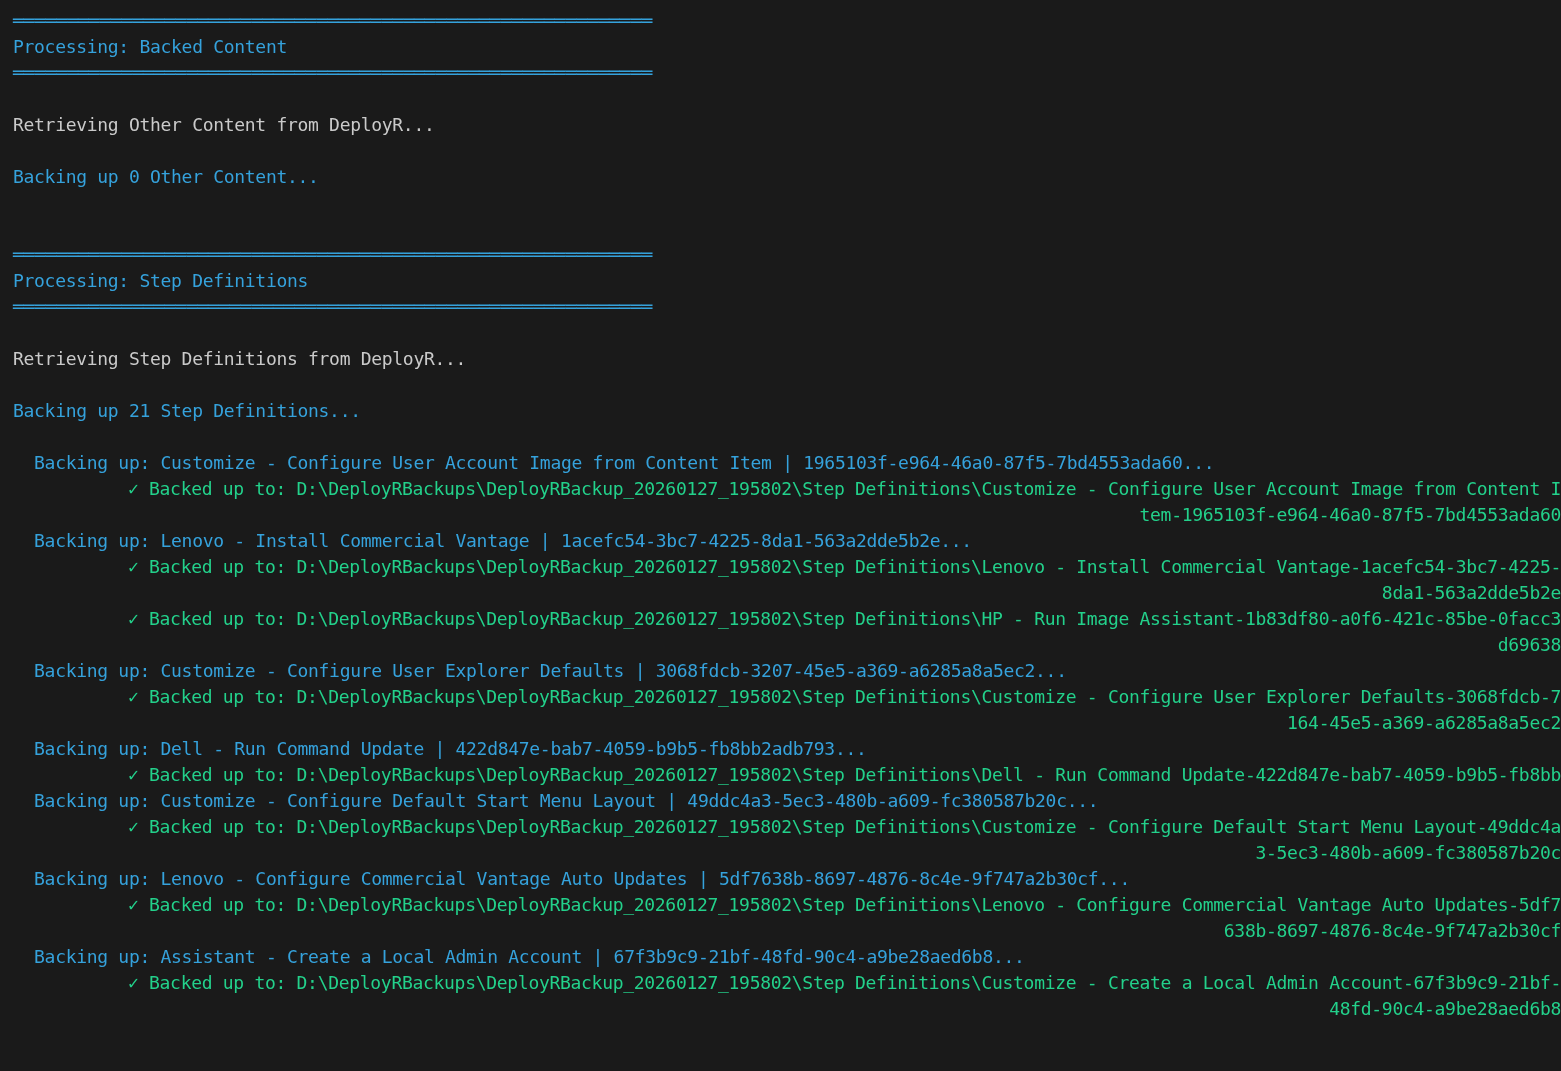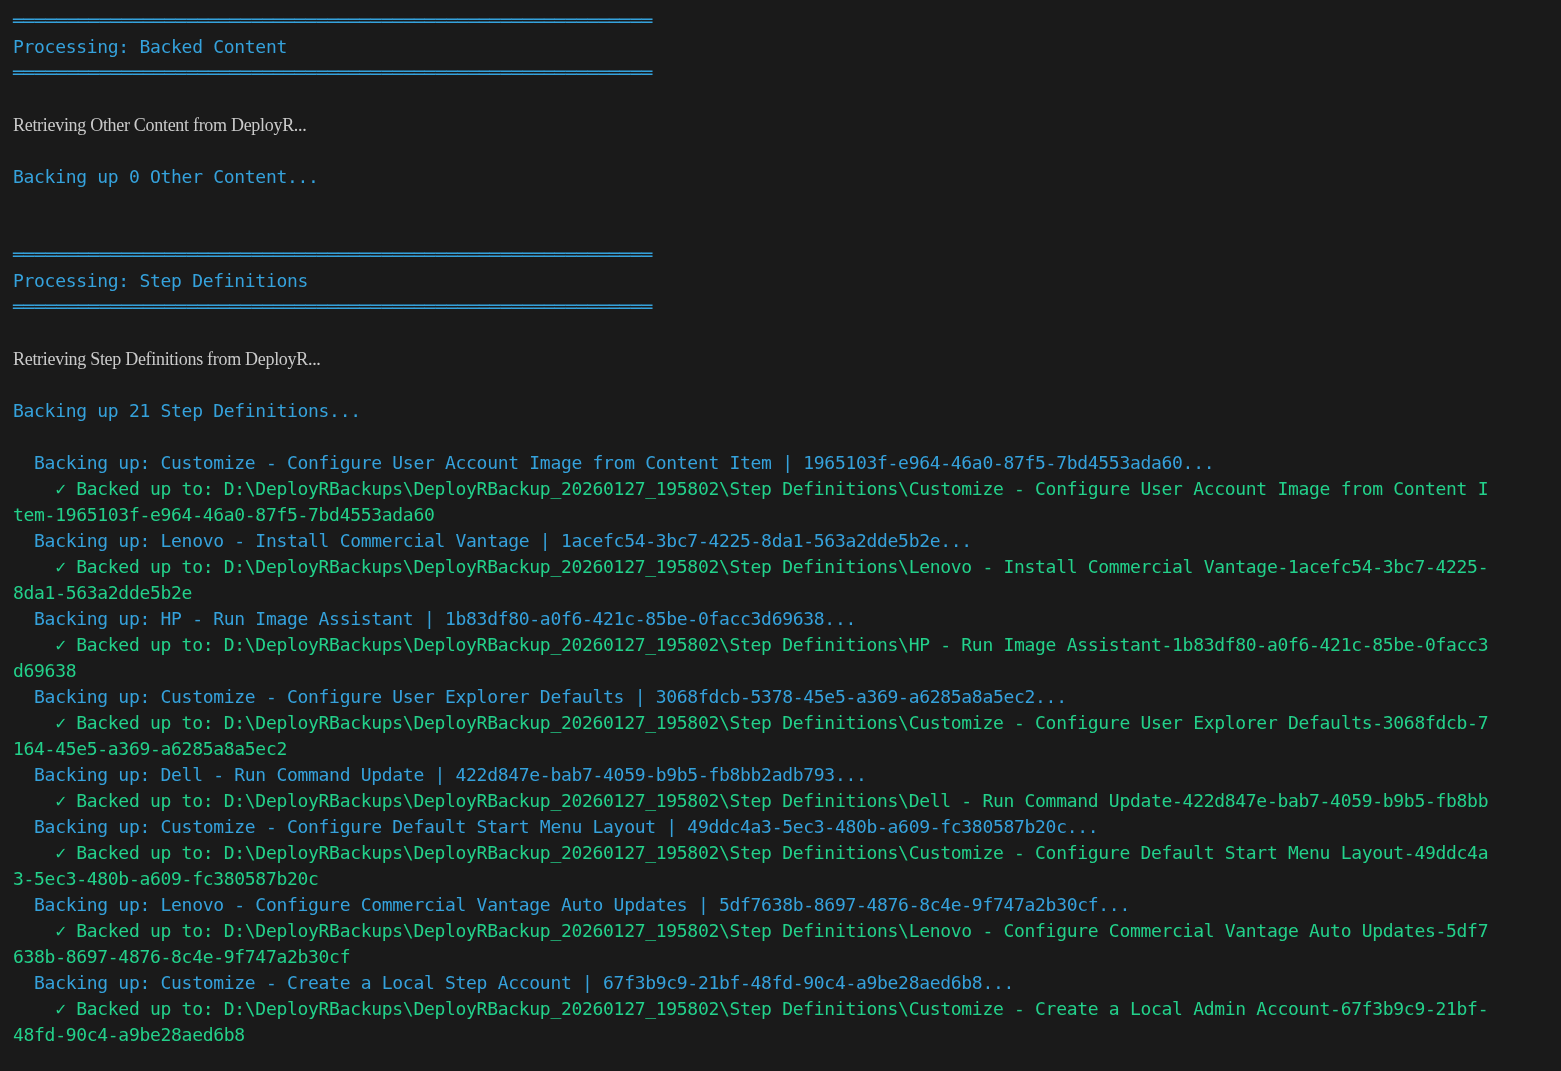--- a/index.html
+++ b/index.html
@@ -25,22 +25,22 @@
     font-size: 18px;
     line-height: 26px;
     cursor: text;
   }
   .line {
     height: 26px;
     white-space: pre;
     letter-spacing: -0.3px;
   }
   .line.cyan  { color: var(--cyan); }
-  .line.green { color: var(--green); }
-  .line.white { color: var(--white); font-family: Liberation Serif, serif; }
+  .line.green { color: var(--green); text-align: right; }
+  .line.white { color: var(--white); }
   .line.sep   { letter-spacing: 0; }
 </style>
 </head>
 <body>
 
 <div class="terminal">
     <div class="line cyan sep">═══════════════════════════════════════════════════════════</div>
     <div class="line cyan">Processing: Backed Content</div>
     <div class="line cyan sep">═══════════════════════════════════════════════════════════</div>
     <div class="line blank"></div>
@@ -56,30 +56,29 @@
     <div class="line white">Retrieving Step Definitions from DeployR...</div>
     <div class="line blank"></div>
     <div class="line cyan">Backing up 21 Step Definitions...</div>
     <div class="line blank"></div>
     <div class="line cyan">  Backing up: Customize - Configure User Account Image from Content Item | 1965103f-e964-46a0-87f5-7bd4553ada60...</div>
     <div class="line green">    ✓ Backed up to: D:\DeployRBackups\DeployRBackup_20260127_195802\Step Definitions\Customize - Configure User Account Image from Content I</div>
     <div class="line green">tem-1965103f-e964-46a0-87f5-7bd4553ada60</div>
     <div class="line cyan">  Backing up: Lenovo - Install Commercial Vantage | 1acefc54-3bc7-4225-8da1-563a2dde5b2e...</div>
     <div class="line green">    ✓ Backed up to: D:\DeployRBackups\DeployRBackup_20260127_195802\Step Definitions\Lenovo - Install Commercial Vantage-1acefc54-3bc7-4225-</div>
     <div class="line green">8da1-563a2dde5b2e</div>
-    <div class="line cyan">  Backing up: HP - Run Image Assistant | 1b83df80-a0f6-421c-85be-0facc3d69638...</div>
     <div class="line green">    ✓ Backed up to: D:\DeployRBackups\DeployRBackup_20260127_195802\Step Definitions\HP - Run Image Assistant-1b83df80-a0f6-421c-85be-0facc3</div>
     <div class="line green">d69638</div>
-    <div class="line cyan">  Backing up: Customize - Configure User Explorer Defaults | 3068fdcb-5378-45e5-a369-a6285a8a5ec2...</div>
+    <div class="line cyan">  Backing up: Customize - Configure User Explorer Defaults | 3068fdcb-3207-45e5-a369-a6285a8a5ec2...</div>
     <div class="line green">    ✓ Backed up to: D:\DeployRBackups\DeployRBackup_20260127_195802\Step Definitions\Customize - Configure User Explorer Defaults-3068fdcb-7</div>
     <div class="line green">164-45e5-a369-a6285a8a5ec2</div>
     <div class="line cyan">  Backing up: Dell - Run Command Update | 422d847e-bab7-4059-b9b5-fb8bb2adb793...</div>
     <div class="line green">    ✓ Backed up to: D:\DeployRBackups\DeployRBackup_20260127_195802\Step Definitions\Dell - Run Command Update-422d847e-bab7-4059-b9b5-fb8bb</div>
     <div class="line cyan">  Backing up: Customize - Configure Default Start Menu Layout | 49ddc4a3-5ec3-480b-a609-fc380587b20c...</div>
     <div class="line green">    ✓ Backed up to: D:\DeployRBackups\DeployRBackup_20260127_195802\Step Definitions\Customize - Configure Default Start Menu Layout-49ddc4a</div>
     <div class="line green">3-5ec3-480b-a609-fc380587b20c</div>
     <div class="line cyan">  Backing up: Lenovo - Configure Commercial Vantage Auto Updates | 5df7638b-8697-4876-8c4e-9f747a2b30cf...</div>
     <div class="line green">    ✓ Backed up to: D:\DeployRBackups\DeployRBackup_20260127_195802\Step Definitions\Lenovo - Configure Commercial Vantage Auto Updates-5df7</div>
     <div class="line green">638b-8697-4876-8c4e-9f747a2b30cf</div>
-    <div class="line cyan">  Backing up: Customize - Create a Local Step Account | 67f3b9c9-21bf-48fd-90c4-a9be28aed6b8...</div>
+    <div class="line cyan">  Backing up: Assistant - Create a Local Admin Account | 67f3b9c9-21bf-48fd-90c4-a9be28aed6b8...</div>
     <div class="line green">    ✓ Backed up to: D:\DeployRBackups\DeployRBackup_20260127_195802\Step Definitions\Customize - Create a Local Admin Account-67f3b9c9-21bf-</div>
     <div class="line green">48fd-90c4-a9be28aed6b8</div>
   </div>
 
 </body></html>

